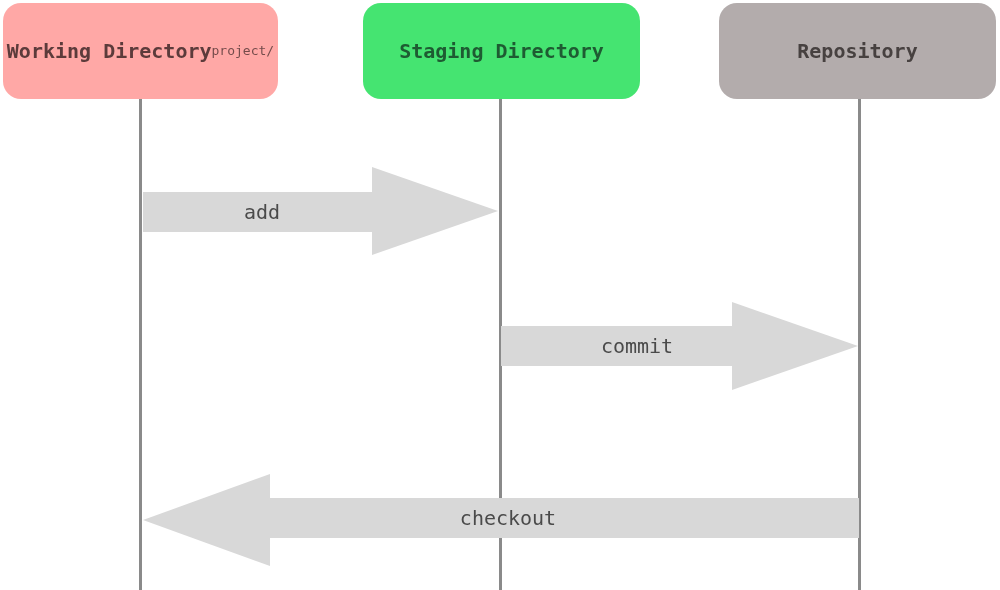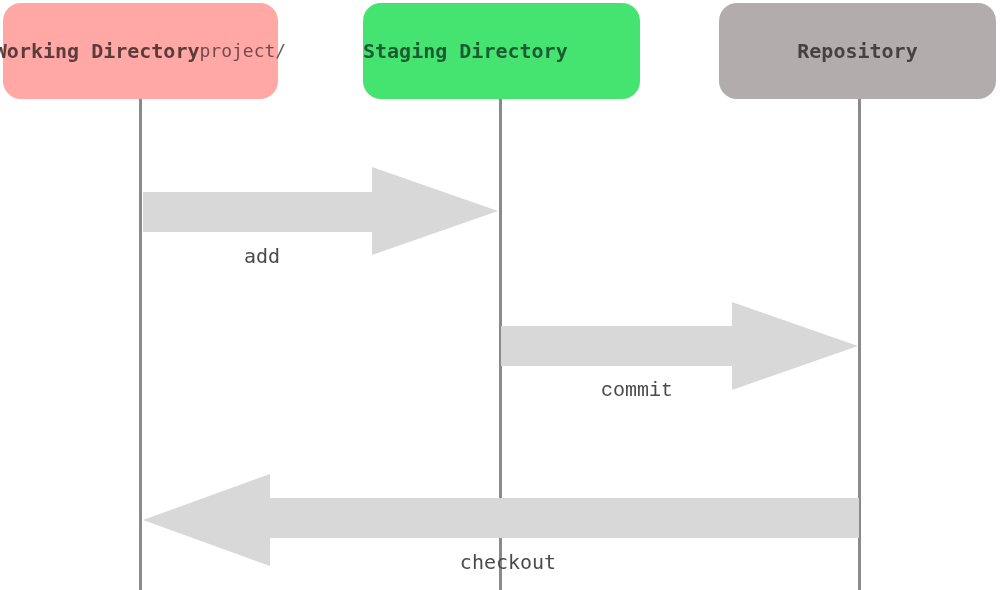--- a/index.html
+++ b/index.html
@@ -32,21 +32,21 @@
     justify-content: center;
     text-align: center;
   }
   .box-title {
     font-size: 20px;
     font-weight: bold;
     line-height: 26px;
     white-space: nowrap;
   }
   .box-subtitle {
-    font-size: 18px;
+    font-size: 13px;
     line-height: 24px;
     opacity: 0.85;
     white-space: nowrap;
   }
   .arrow-shaft {
     position: absolute;
     height: 40px;
   }
   .arrow-head-right {
     position: absolute;
@@ -64,50 +64,49 @@
     border-top: 46px solid transparent;
     border-bottom: 46px solid transparent;
     border-right-width: 127px;
     border-right-style: solid;
   }
   .arrow-label {
     position: absolute;
     transform: translate(-50%, -50%);
     font-size: 20px;
     white-space: nowrap;
-    margin-top: 44px;
   }
 </style>
 </head>
 <body>
 
 <div class="canvas">
 
   <div class="lifeline" style="left: 139px; background-color: rgb(138, 138, 138);"></div>
   <div class="lifeline" style="left: 499px; background-color: rgb(138, 138, 138);"></div>
   <div class="lifeline" style="left: 858px; background-color: rgb(138, 138, 138);"></div>
 
   <div class="arrow-shaft" style="left: 143px; top: 192px; width: 229px; background-color: rgb(216, 216, 216);"></div>
   <div class="arrow-head-right" style="left: 372px; top: 167px; border-left-color: rgb(216, 216, 216);"></div>
   <div class="arrow-label" style="left: 262px; top: 212px; color: rgb(74, 74, 74);">add</div>
 
   <div class="arrow-shaft" style="left: 501px; top: 326px; width: 231px; background-color: rgb(216, 216, 216);"></div>
   <div class="arrow-head-right" style="left: 732px; top: 302px; border-left-color: rgb(216, 216, 216);"></div>
-  <div class="arrow-label" style="left: 637px; top: 346px; color: rgb(74, 74, 74); font-family: Liberation Mono, monospace;">commit</div>
+  <div class="arrow-label" style="left: 637px; top: 346px; color: rgb(74, 74, 74);">commit</div>
 
   <div class="arrow-shaft" style="left: 270px; top: 498px; width: 589px; background-color: rgb(216, 216, 216);"></div>
   <div class="arrow-head-left" style="left: 143px; top: 474px; border-right-color: rgb(216, 216, 216);"></div>
   <div class="arrow-label" style="left: 508px; top: 518px; color: rgb(74, 74, 74); text-align: center;">checkout</div>
 
   <div class="header-box" style="left: 3px; width: 275px; background-color: rgb(255, 168, 166); color: rgb(92, 59, 59);">
     <div class="box-title">Working Directory</div>
     <div class="box-subtitle">project/</div>
   </div>
 
-  <div class="header-box" style="left: 363px; width: 277px; background-color: rgb(69, 228, 113); color: rgb(30, 91, 50); justify-content: space-between;">
+  <div class="header-box" style="left: 363px; width: 277px; background-color: rgb(69, 228, 113); color: rgb(30, 91, 50);">
     <div class="box-title">Staging Directory</div>
   </div>
 
   <div class="header-box" style="left: 719px; width: 277px; background-color: rgb(179, 172, 172); color: rgb(71, 65, 64); gap: 28px;">
     <div class="box-title">Repository</div>
   </div>
 
 </div>
 
 </body></html>

